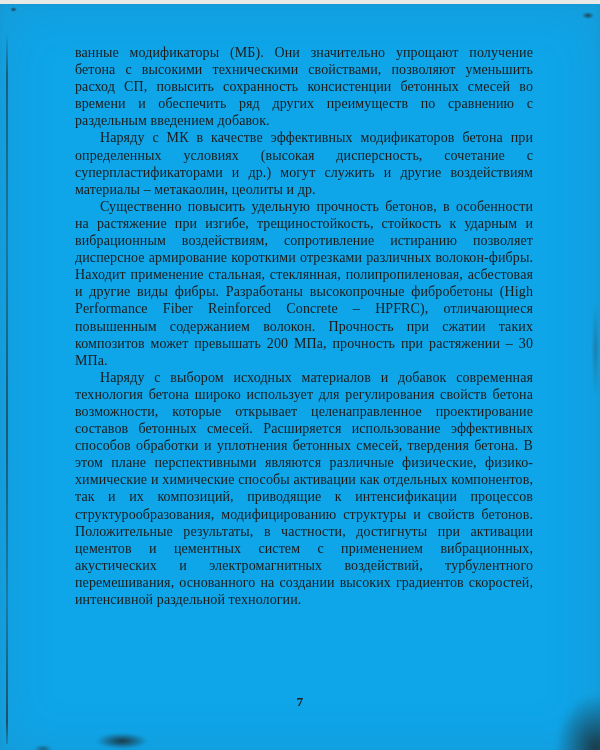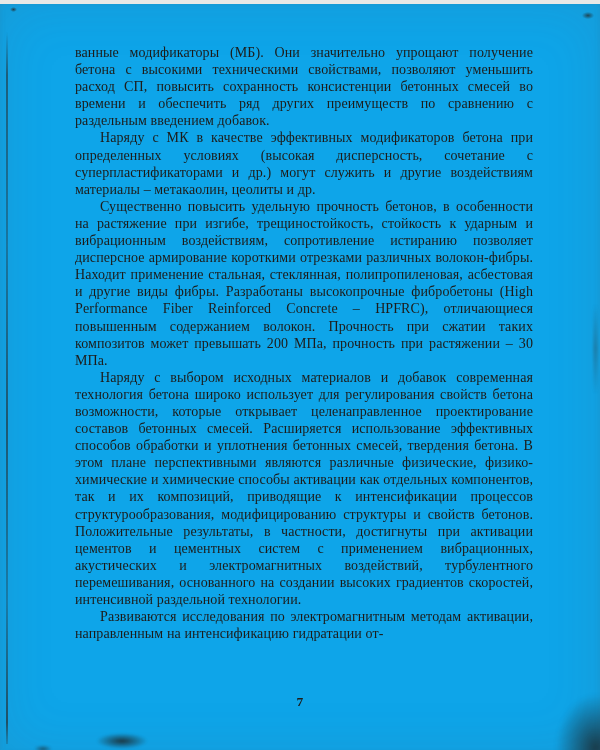--- a/index.html
+++ b/index.html
@@ -104,18 +104,17 @@
   <div class="art art-bottom-smudge"></div>
   <div class="art art-bottom-left-dot"></div>
   <div class="art art-bottom-right-blotch"></div>
   <div class="art art-right-mid-mark"></div>
 
   <div class="text-block">
     <p class="no-indent">ванные модификаторы (МБ). Они значительно упрощают получение бетона с высокими техническими свойствами, позволяют уменьшить расход СП, повысить сохранность консистенции бетонных смесей во времени и обеспечить ряд других преимуществ по сравнению с раздельным введением добавок.</p>
     <p>Наряду с МК в качестве эффективных модификаторов бетона при определенных условиях (высокая дисперсность, сочетание с суперпластификаторами и др.) могут служить и другие воздействиям материалы – метакаолин, цеолиты и др.</p>
     <p>Существенно повысить удельную прочность бетонов, в особенности на растяжение при изгибе, трещиностойкость, стойкость к ударным и вибрационным воздействиям, сопротивление истиранию позволяет дисперсное армирование короткими отрезками различных волокон-фибры. Находит применение стальная, стеклянная, полипропиленовая, асбестовая и другие виды фибры. Разработаны высокопрочные фибробетоны (High Performance Fiber Reinforced Concrete – HPFRC), отличающиеся повышенным содержанием волокон. Прочность при сжатии таких композитов может превышать 200 МПа, прочность при растяжении – 30 МПа.</p>
     <p>Наряду с выбором исходных материалов и добавок современная технология бетона широко использует для регулирования свойств бетона возможности, которые открывает целенаправленное проектирование составов бетонных смесей. Расширяется использование эффективных способов обработки и уплотнения бетонных смесей, твердения бетона. В этом плане перспективными являются различные физические, физико-химические и химические способы активации как отдельных компонентов, так и их композиций, приводящие к интенсификации процессов структурообразования, модифицированию структуры и свойств бетонов. Положительные результаты, в частности, достигнуты при активации цементов и цементных систем с применением вибрационных, акустических и электромагнитных воздействий, турбулентного перемешивания, основанного на создании высоких градиентов скоростей, интенсивной раздельной технологии.</p>
-    <p>Развиваются исследования по электромагнитным методам активации, направленным на интенсификацию гидратации от-</p>
   </div>
 
   <div class="page-number">7</div>
 
 </div>
 
 </body></html>

